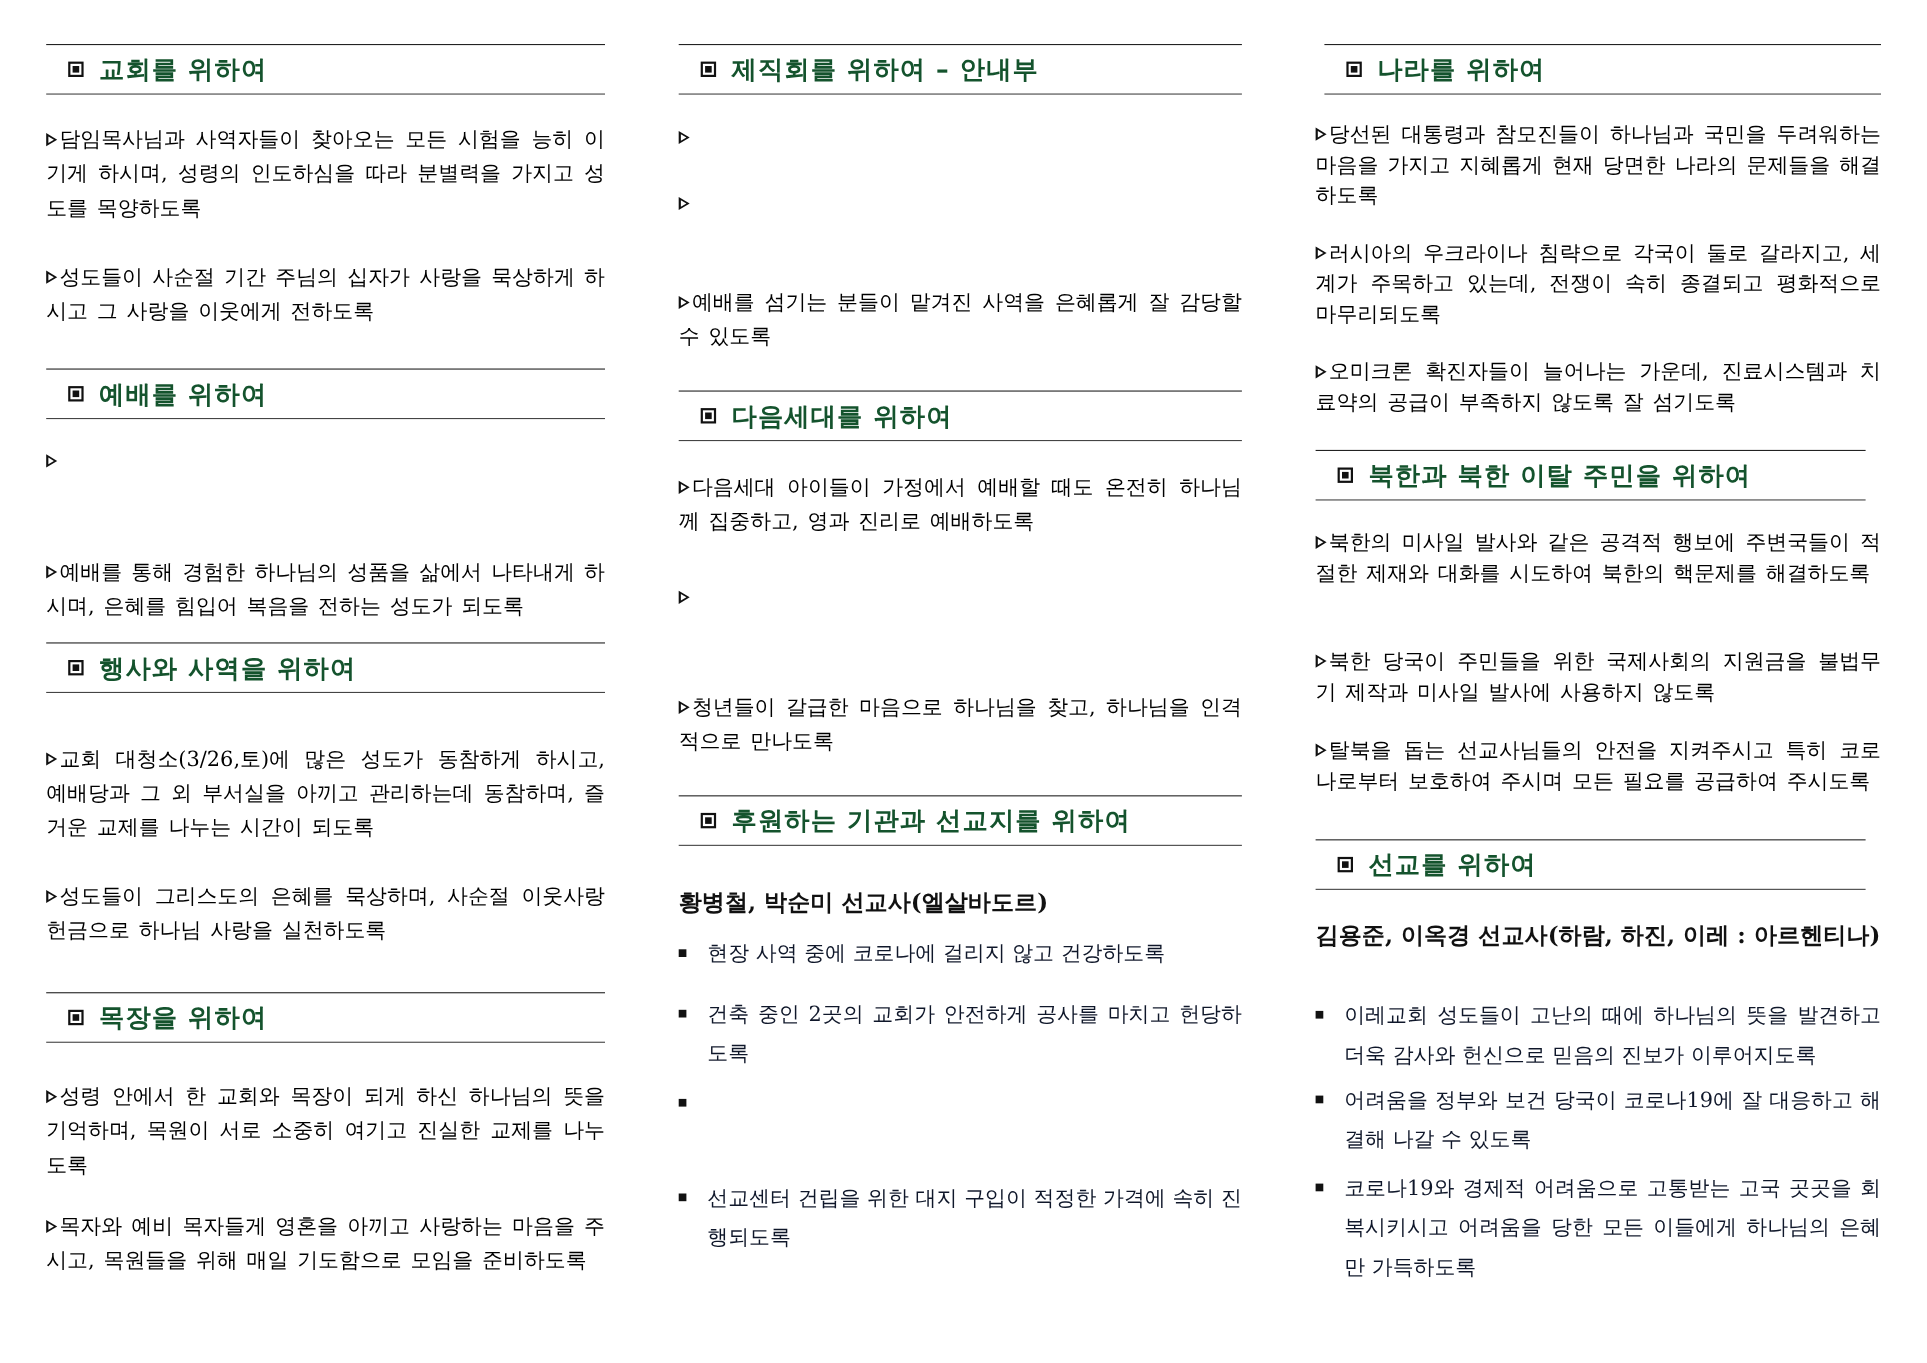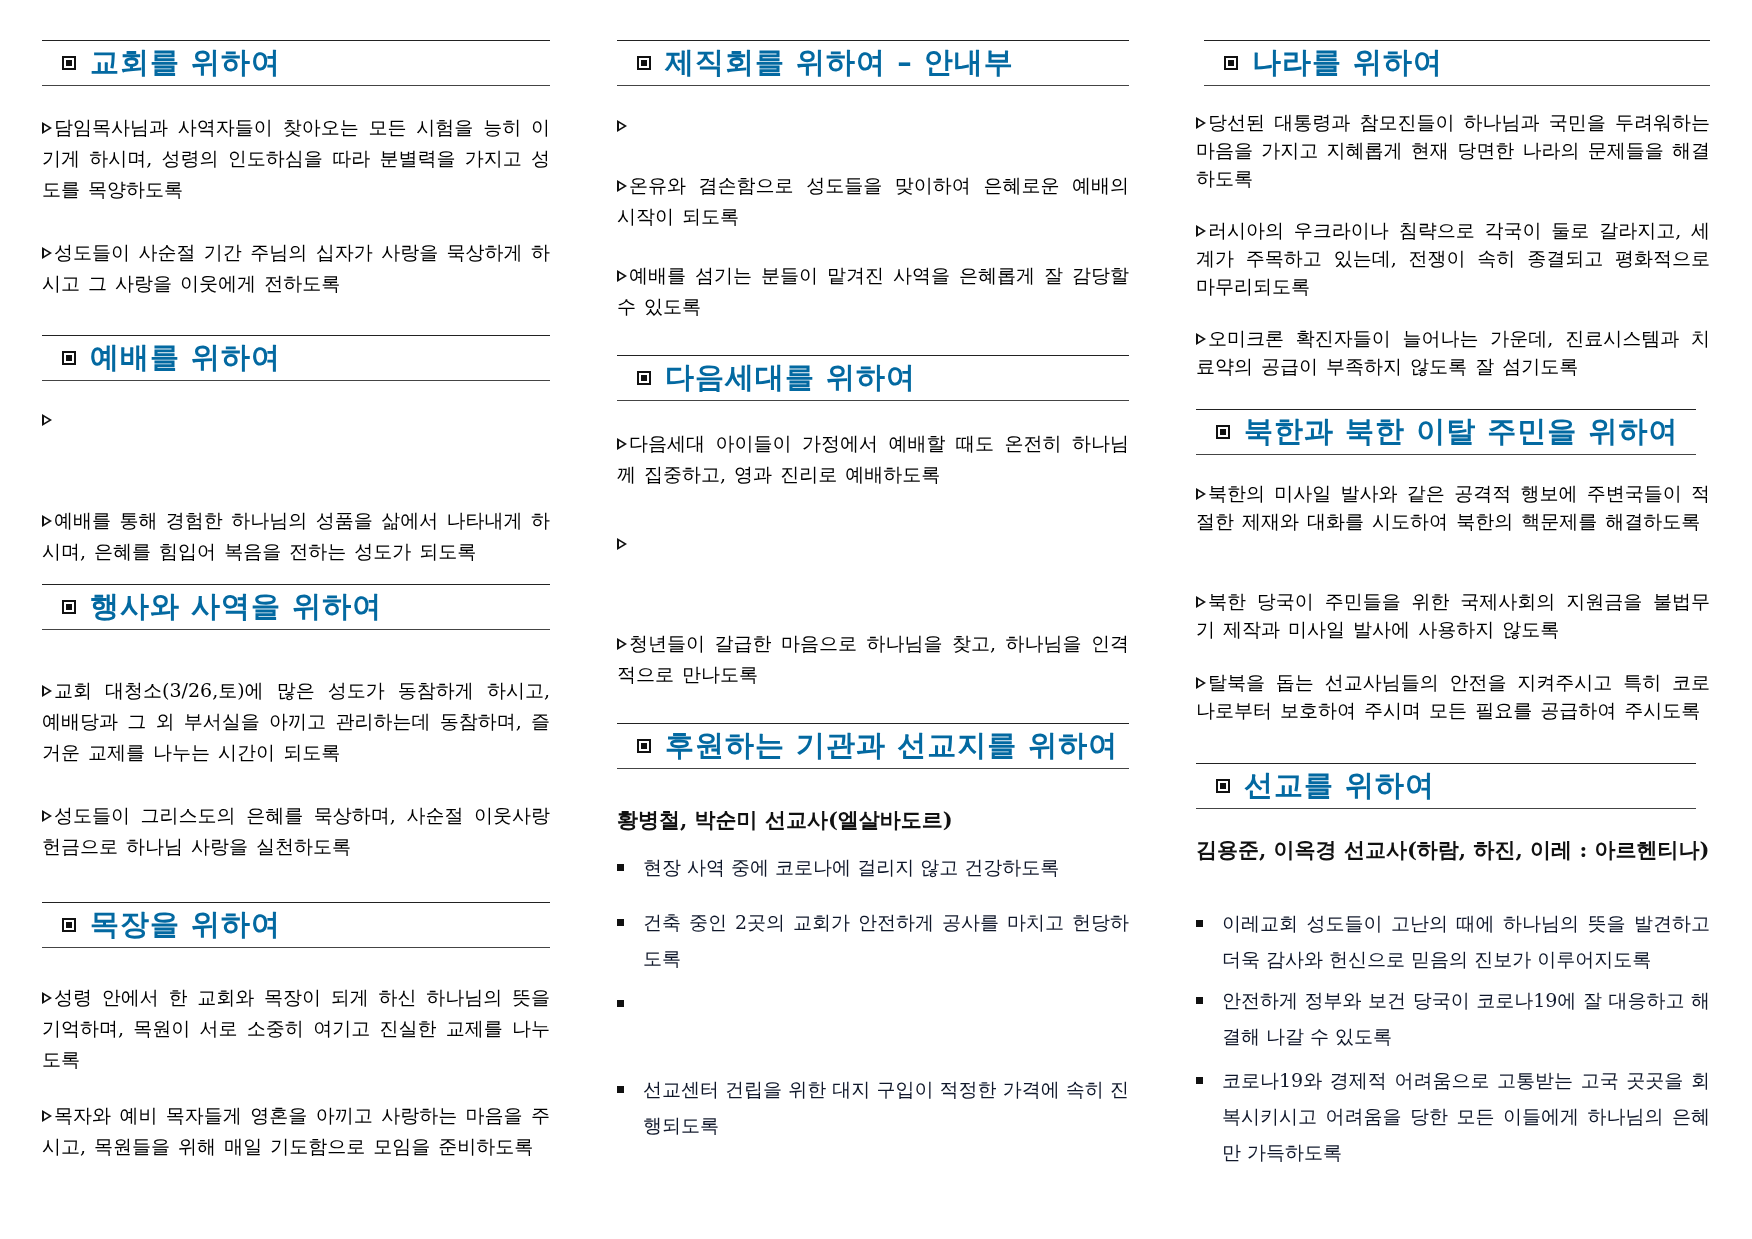--- a/index.html
+++ b/index.html
@@ -45,23 +45,23 @@
     }
     .sec-icon::after {
       content: "";
       position: absolute;
       left: 2px; top: 2px; right: 2px; bottom: 2px;
       background: #111;
     }
     .sec-title {
       font-family: "DejaVu Sans", sans-serif;
       font-weight: bold;
-      font-size: 29px;
+      font-size: 23px;
       letter-spacing: 1px;
-      color: #0369a1;
+      color: #14532d;
     }
     .item {
       position: absolute;
       left: 0;
       right: 0;
       font-family: "DejaVu Serif", "Liberation Serif", serif;
       font-size: 19px;
       line-height: 31px;
       text-align: justify;
       text-align-last: left;
@@ -186,21 +186,21 @@
   <div class="section" style="top:40px;">
     <div class="sec-head">
       <span class="sec-icon"></span>
       <span class="sec-title">제직회를 위하여 – 안내부</span>
     </div>
   </div>
   <div class="item" style="top:110px;">
     <span class="tri"></span>
   </div>
   <div class="item" style="top:170px;">
-    <span class="tri"></span><span>온유와 겸손함으로 성도들을 맞이하여 은혜로운 예배의 시작이 되도록</span>
+    <span class="tri"></span>
   </div>
   <div class="item" style="top:260px;">
     <span class="tri"></span><span>예배를 섬기는 분들이 맡겨진 사역을 은혜롭게 잘 감당할 수 있도록</span>
   </div>
 
   <div class="section" style="top:355px;">
     <div class="sec-head">
       <span class="sec-icon"></span>
       <span class="sec-title">다음세대를 위하여</span>
     </div>
@@ -274,18 +274,18 @@
     <div class="sec-head">
       <span class="sec-icon"></span>
       <span class="sec-title">선교를 위하여</span>
     </div>
   </div>
   <div class="subhead" style="top:834px;">김용준, 이옥경 선교사(하람, 하진, 이레 : 아르헨티나)</div>
   <div class="bullet" style="top:905px;">
     <span class="sq"></span><span>이레교회 성도들이 고난의 때에 하나님의 뜻을 발견하고 더욱 감사와 헌신으로 믿음의 진보가 이루어지도록</span>
   </div>
   <div class="bullet" style="top:982px;">
-    <span class="sq"></span><span>안전하게 정부와 보건 당국이 코로나19에 잘 대응하고 해결해 나갈 수 있도록</span>
+    <span class="sq"></span><span>어려움을 정부와 보건 당국이 코로나19에 잘 대응하고 해결해 나갈 수 있도록</span>
   </div>
   <div class="bullet" style="top:1062px;">
     <span class="sq"></span><span>코로나19와 경제적 어려움으로 고통받는 고국 곳곳을 회복시키시고 어려움을 당한 모든 이들에게 하나님의 은혜만 가득하도록</span>
   </div>
 </div>
 
 </body></html>

